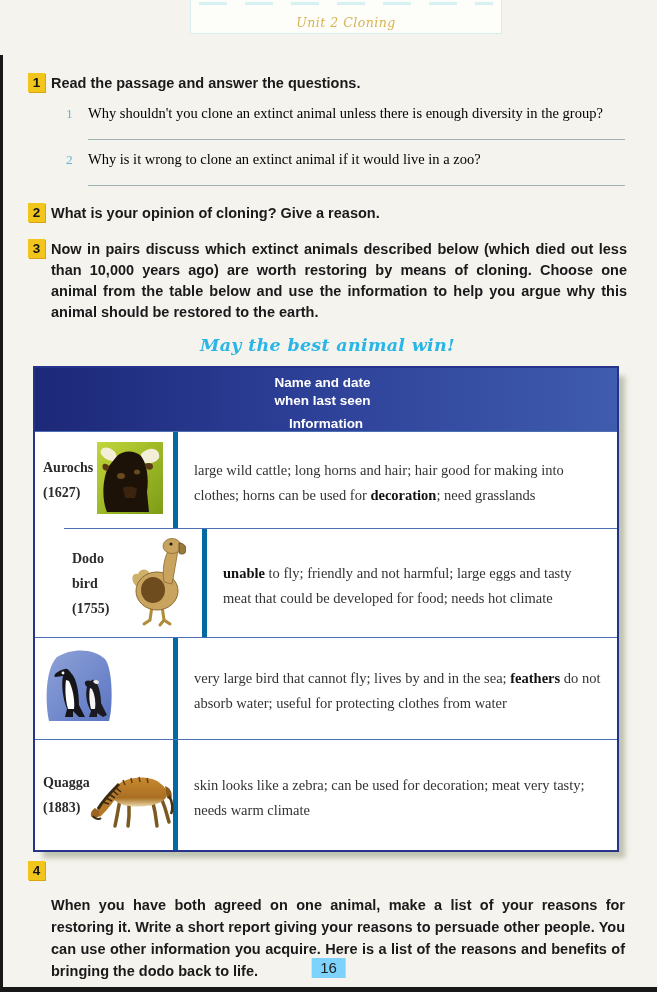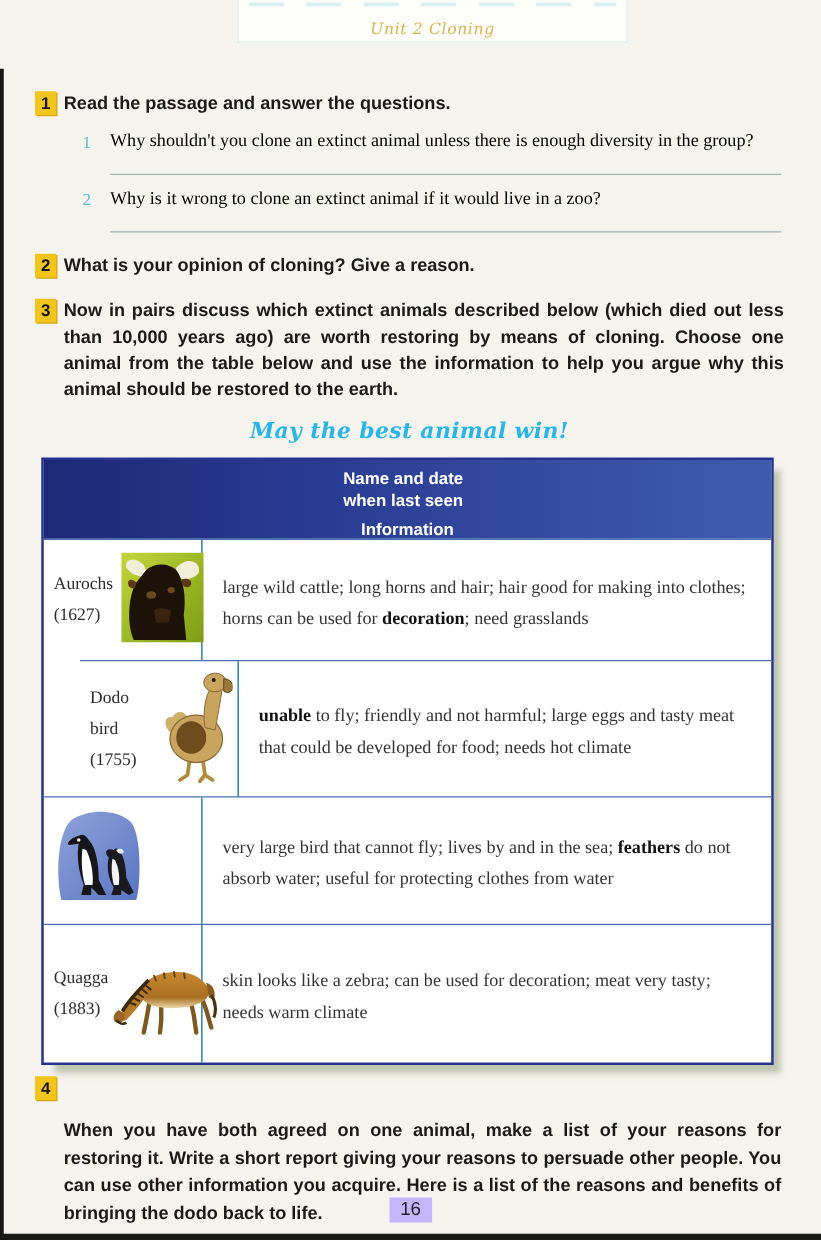--- a/index.html
+++ b/index.html
@@ -52,39 +52,39 @@
     box-shadow:8px 8px 5px -2px rgba(145,155,125,.55);
   }
   .t-header{
     display:flex;background:linear-gradient(90deg,#1c2878 0%,#2c3f96 45%,#3f5cae 100%);
     color:#fff;font-weight:bold;font-size:13.5px;min-height:58px;align-items:center;flex-direction:column;
   }
   .t-h1{width:127px;flex:0 0 auto;padding:6px 4px 6px 12px;line-height:18px;box-sizing:border-box;}
   .t-h2{flex:1;text-align:center;}
   .t-row{display:flex;border-top:1px solid #4a6fb5;}
   .t-left{
-    width:127px;flex:0 0 auto;border-right:1px solid #0369a1;box-sizing:border-box;
-    display:flex;align-items:center;padding-left:8px;overflow:visible;
+    width:143px;flex:0 0 auto;border-right:5px solid #0369a1;box-sizing:border-box;
+    display:flex;align-items:center;padding-left:8px;overflow:visible;font-weight:bold;
   }
   .name-block{font-family:"Liberation Serif",serif;font-size:14px;line-height:25px;color:#2c2c2c;flex:0 0 auto;width:54px;}
   .animal-img{flex:0 0 auto;}
   .t-info{
     flex:1;padding:13px 15px 8px 16px;
     font-family:"Liberation Serif",serif;font-size:14.5px;line-height:25px;color:#333;
     display:flex;align-items:center;
   }
   .t-info .bold{font-weight:bold;color:#111;}
   .r1{min-height:96px;} .r2{min-height:108px;margin-left:29px;} .r3{min-height:101px;} .r4{min-height:110px;}
 
   .ex4{margin-top:9px;margin-right:2px;}
   .ex4 .ex-text{line-height:22px;margin-top:33px;}
 
   .page-num{
     position:absolute;left:50%;transform:translateX(-50%);bottom:14px;
-    background:#c4b5fd;padding:1px 9px 2px;font-size:15px;color:#222;
+    background:#7dd3fc;padding:1px 9px 2px;font-size:15px;color:#222;
   }
 </style>
 </head>
 <body>
 
 <div class="page">
   <div class="edge-left"></div>
   <div class="edge-bottom"></div>
 
   <div class="unit-box">

